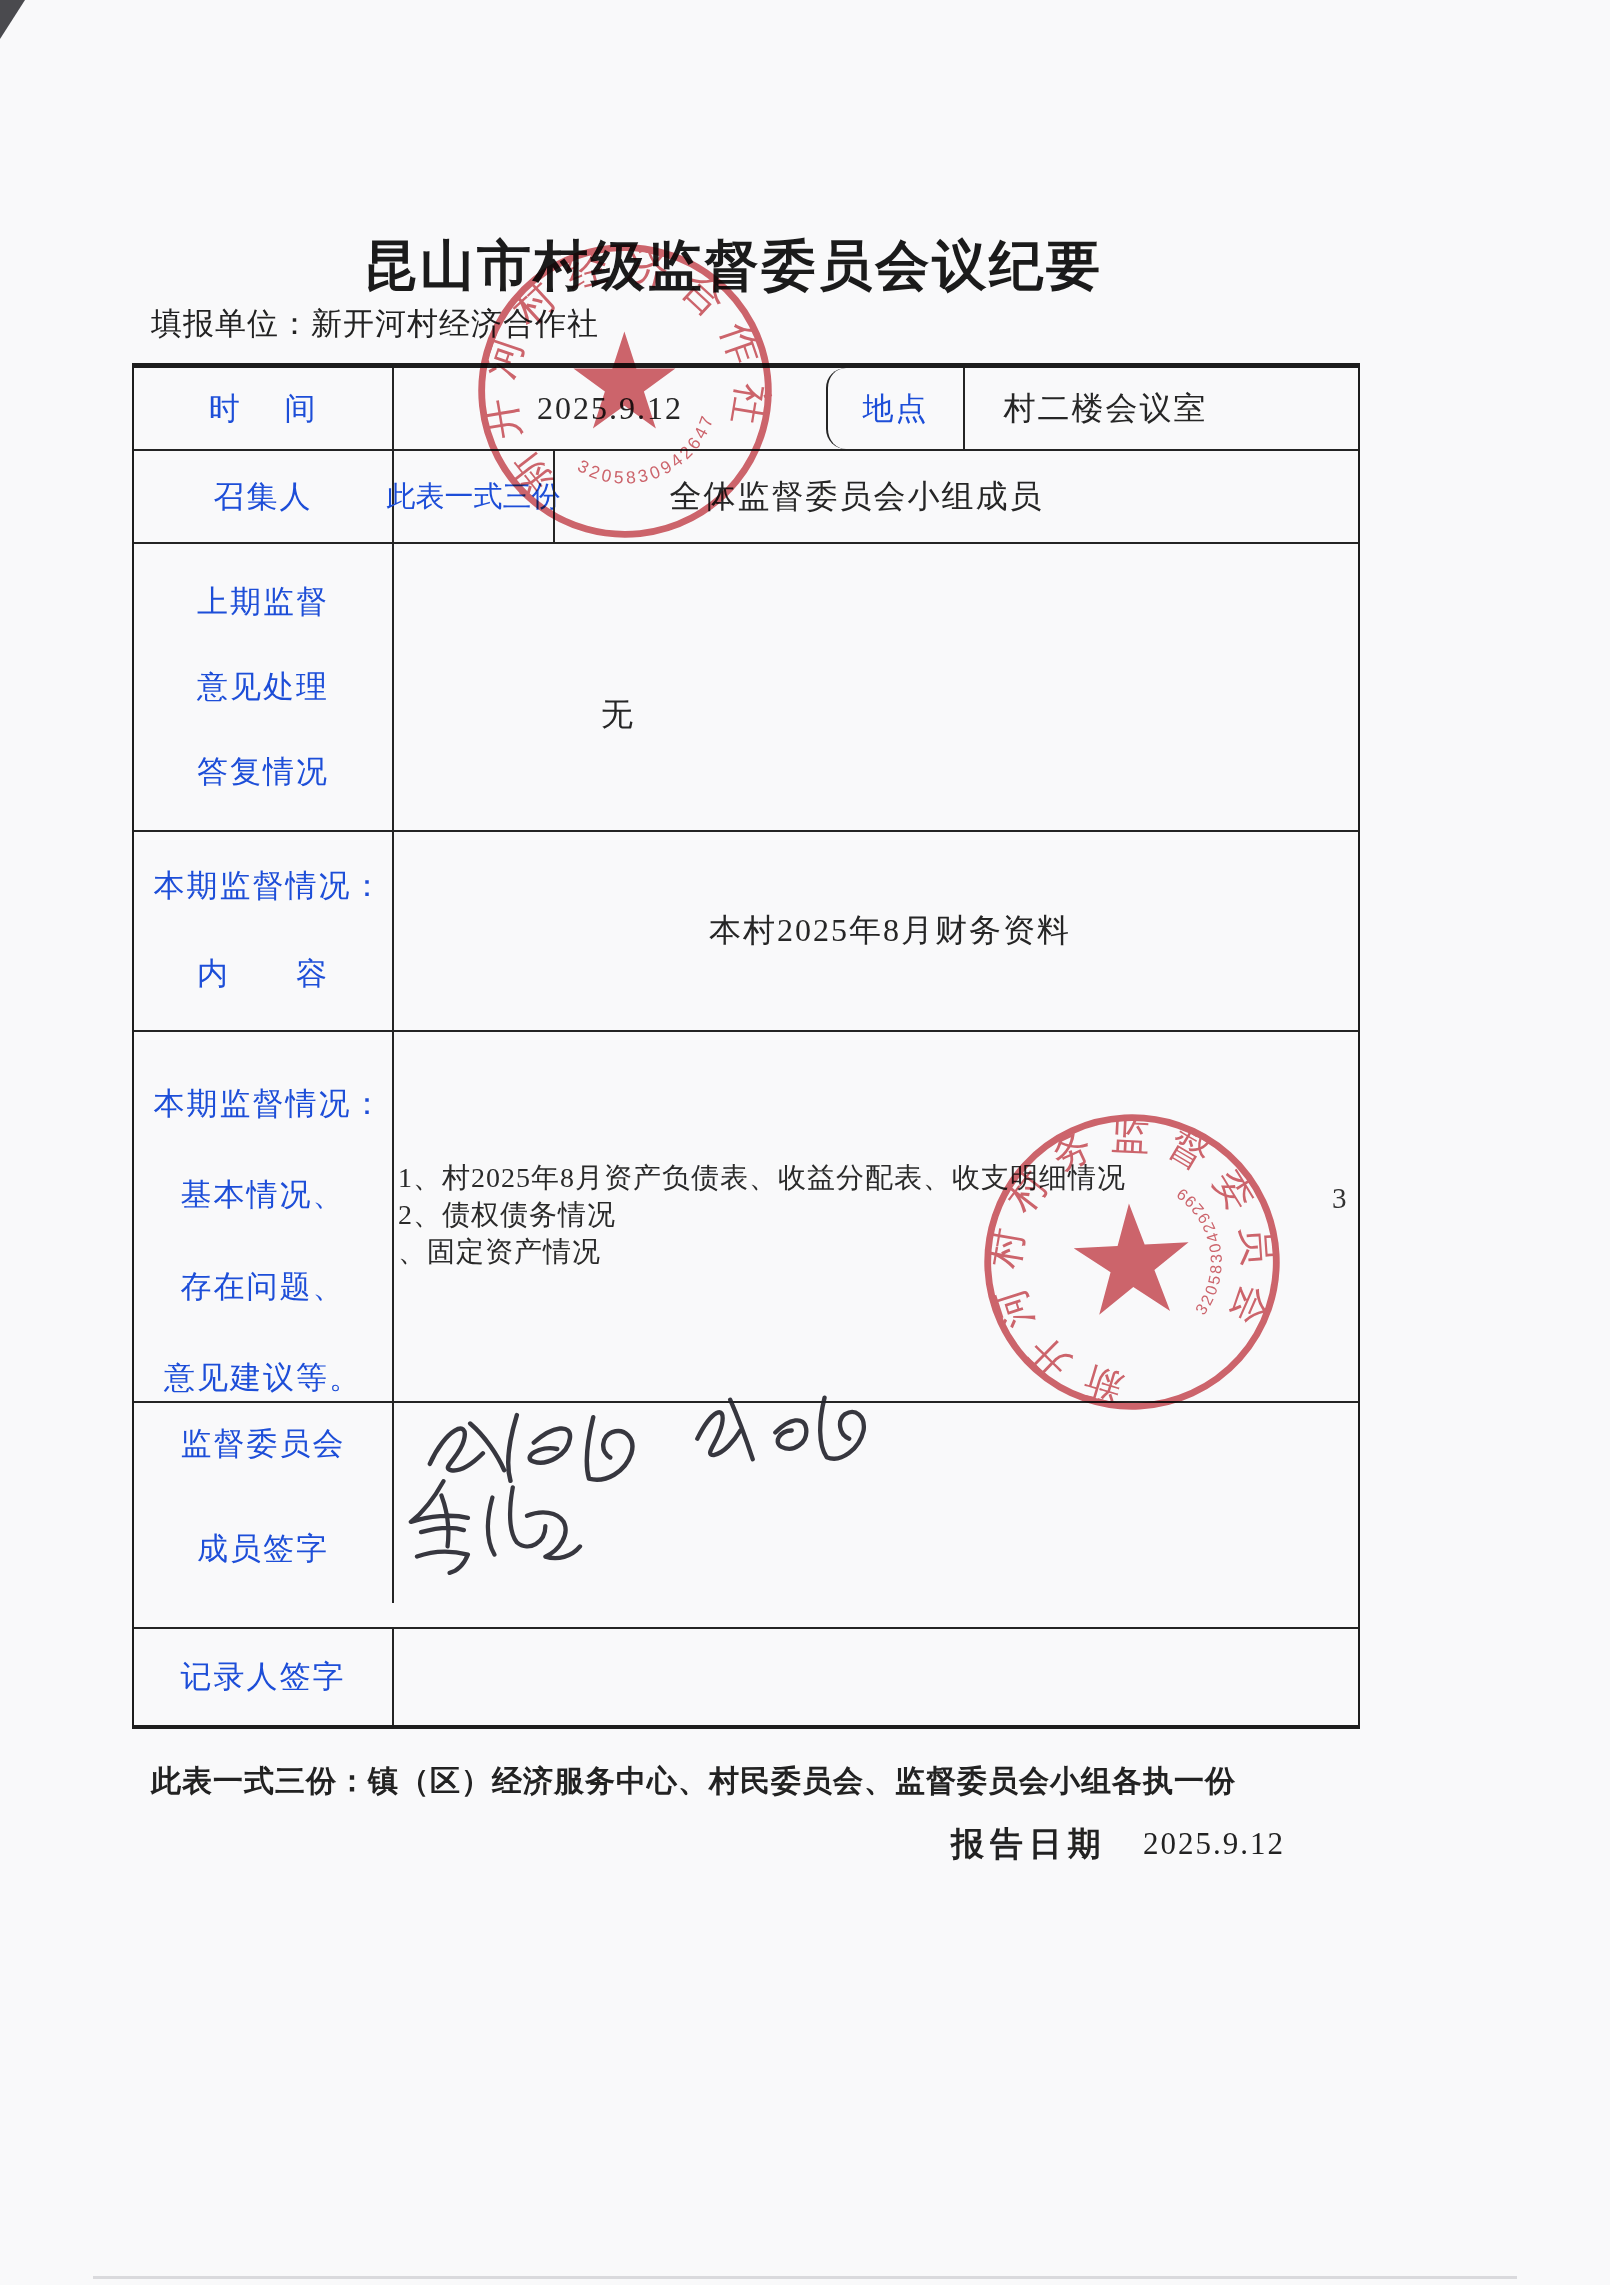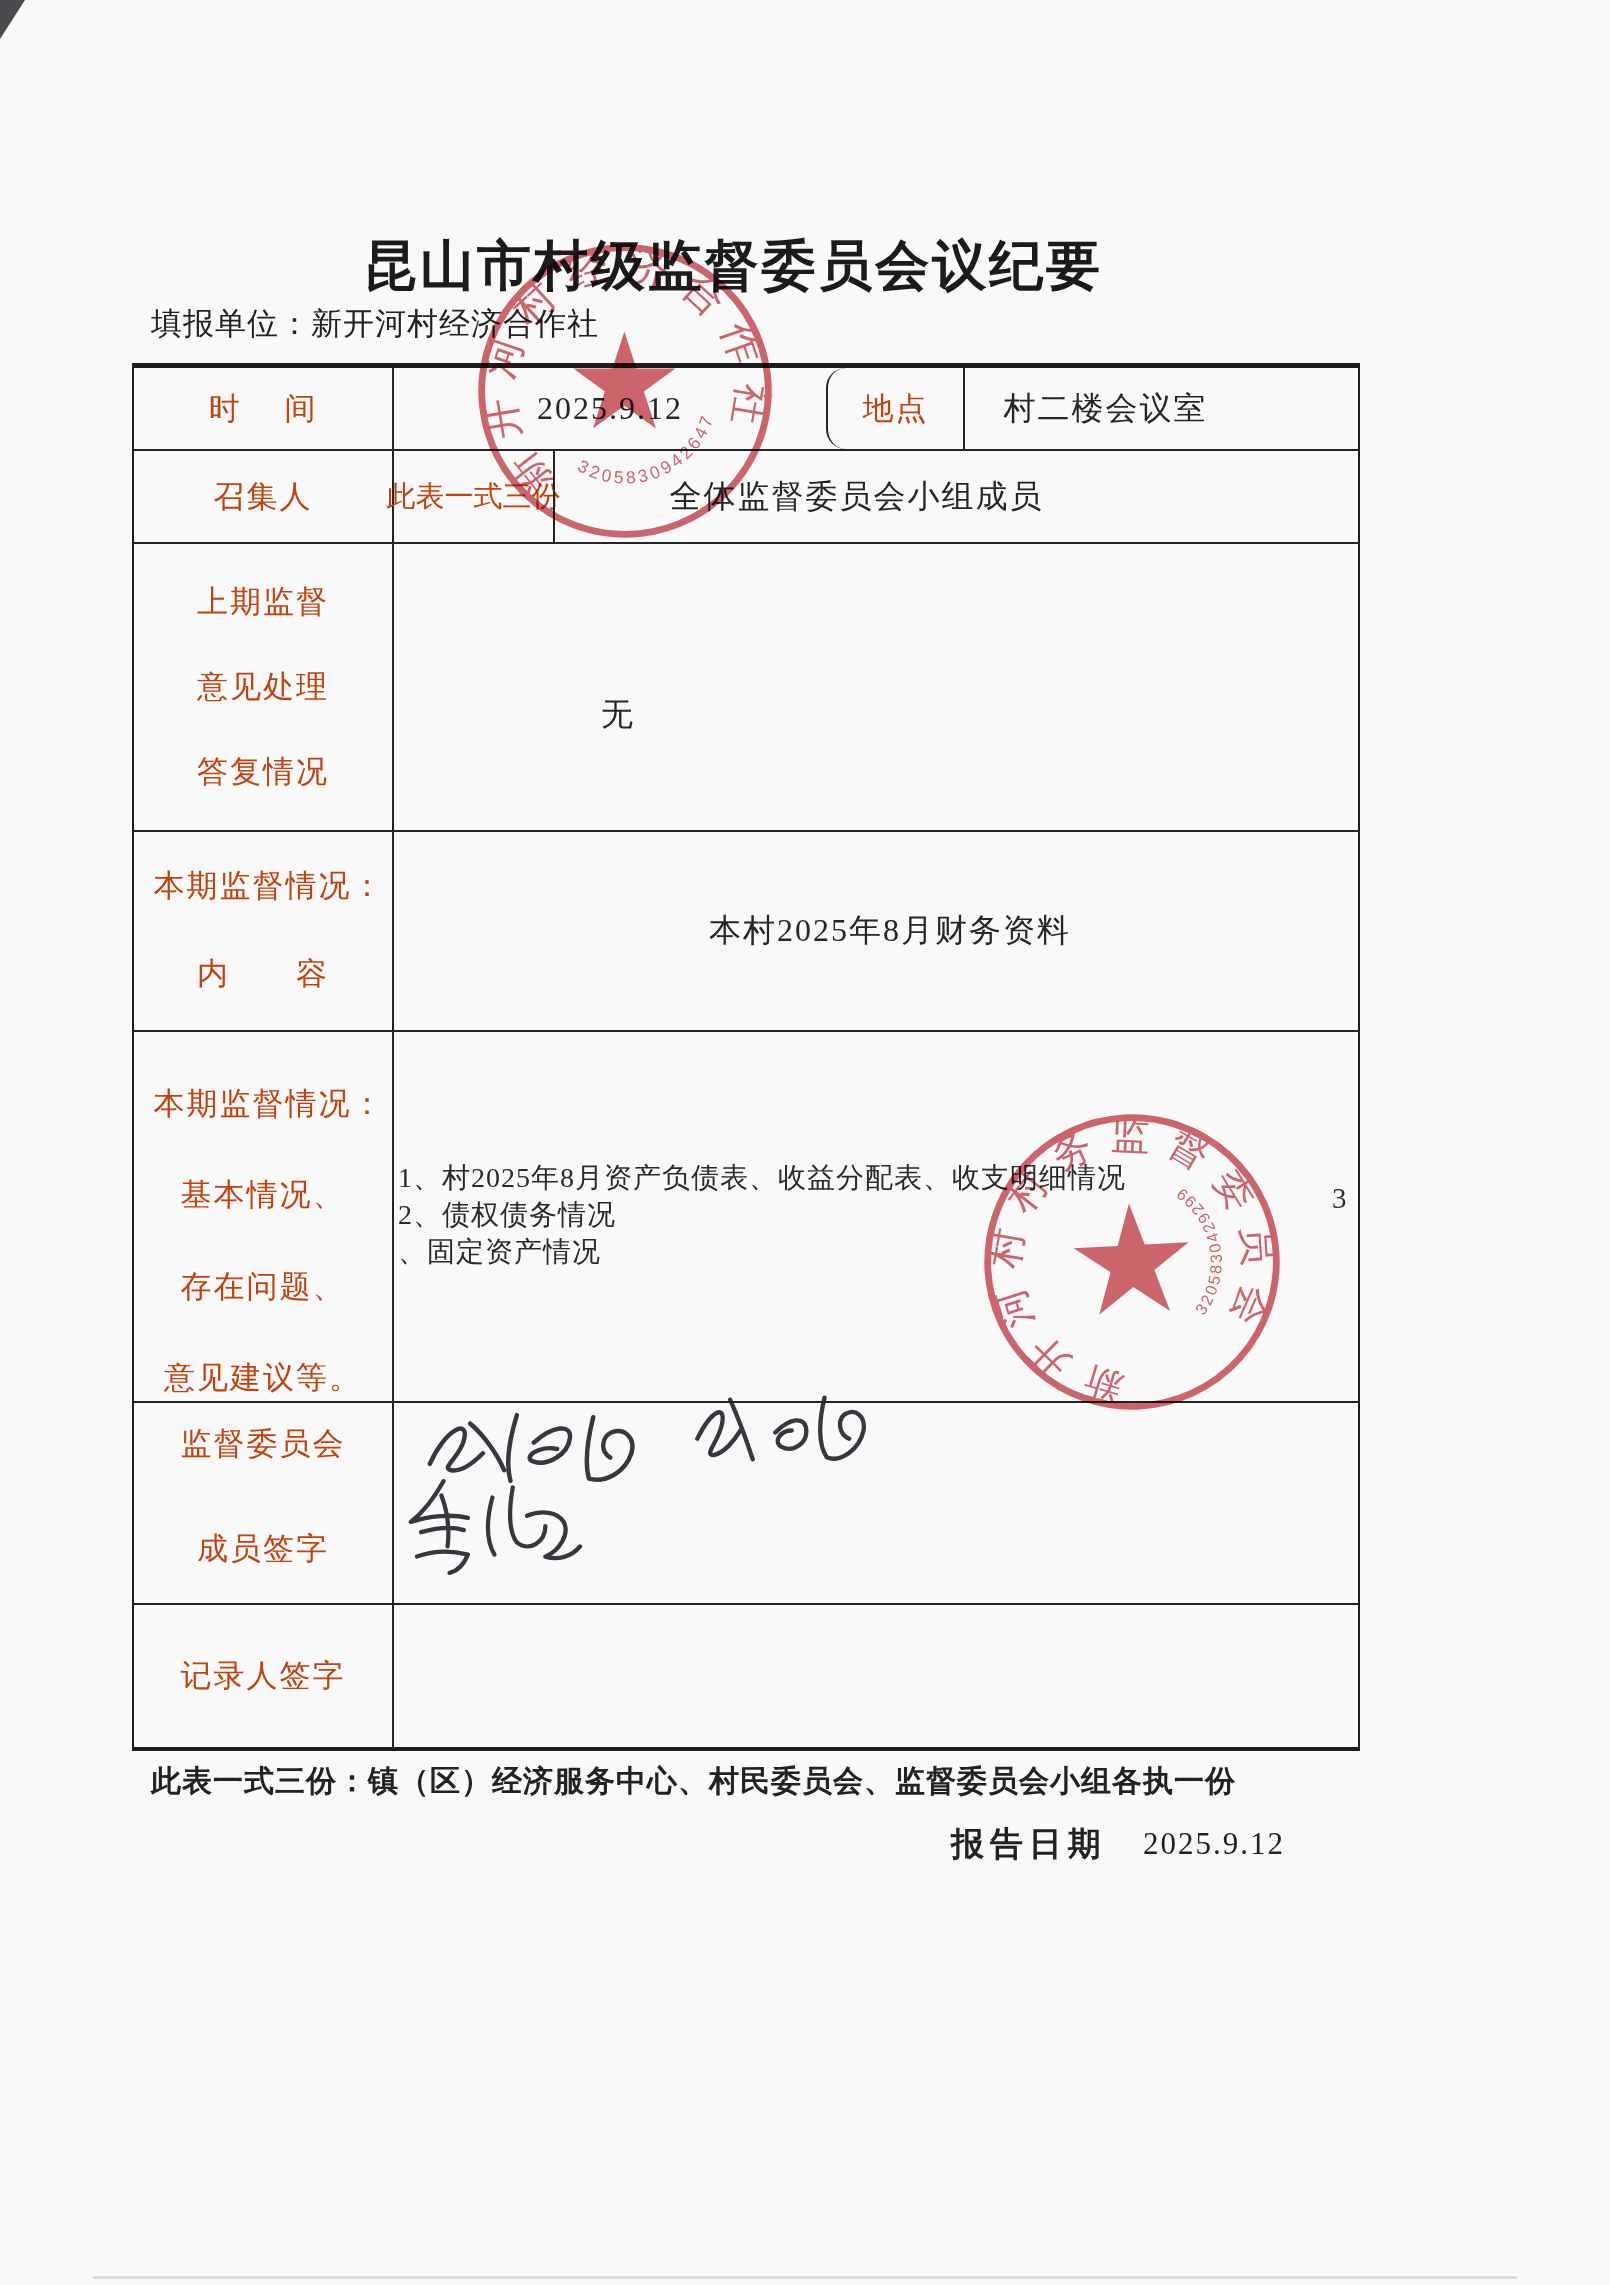--- a/index.html
+++ b/index.html
@@ -10,27 +10,27 @@
          letter-spacing:2.9px;white-space:nowrap;font-family:"Liberation Sans","DejaVu Sans",sans-serif;color:#1b1b1b;}
   .unit-line{top:303px;left:151px;font-size:31px;letter-spacing:1px;white-space:pre;}
   
   .tbl{position:absolute;left:132px;top:363px;width:1224px;border:2.9px solid #1d1d1d;
        border-top-width:5.9px;border-bottom-width:4.9px;background:transparent;}
   .r{display:flex;box-sizing:border-box;border-top:2px solid #242424;}
   .r.first{border-top:0;}
   .c{box-sizing:border-box;border-left:2px solid #242424;display:flex;align-items:center;
      justify-content:center;overflow:visible;}
   .c.first{border-left:0;}
-  .lbl{font-size:31px;letter-spacing:2px;white-space:pre;color:#c2410c;}
+  .lbl{font-size:31px;letter-spacing:2px;white-space:pre;color:#1d4ed8;}
   .val{font-size:32px;letter-spacing:2px;white-space:pre;color:#262626;}
   .labelcol{flex-direction:column;align-items:stretch;}
   .labelcol > div{width:100%;text-align:center;box-sizing:border-box;}
   .ta-l{text-align:left !important;padding-left:19.5px;}
   .h83{height:81px;} .h95{height:93px;} .h295{height:288px;} .h205{height:200px;}
-  .h380{height:371px;} .h207{height:202px;} .h125{height:144px;}
+  .h380{height:371px;} .h207{height:202px;} .h125{height:98px;margin-top:24px;}
   .w265{width:258px;} .w445{width:434px;} .w140{width:137px;border-radius:20px;} .w405{width:395px;}
   .w205{width:200px;} .w165{width:161px;} .w620{width:605px;} .w990{width:965px;}
   .prev-label{justify-content:space-between;padding:37px 0;border-radius:15px;}
   .content-label{justify-content:space-between;padding:33px 0 35px 0;}
   .detail-label{justify-content:space-between;padding:51px 0 2px 0;}
   .sign-label{justify-content:space-between;padding:19.5px 0 33px 0;}
   .prev-val{justify-content:flex-start;padding-left:207px;padding-top:55px;}
   .content-val{padding-left:29px;}
   .place-val{padding-right:112px;}
   .convener-val{padding-left:35px;}

